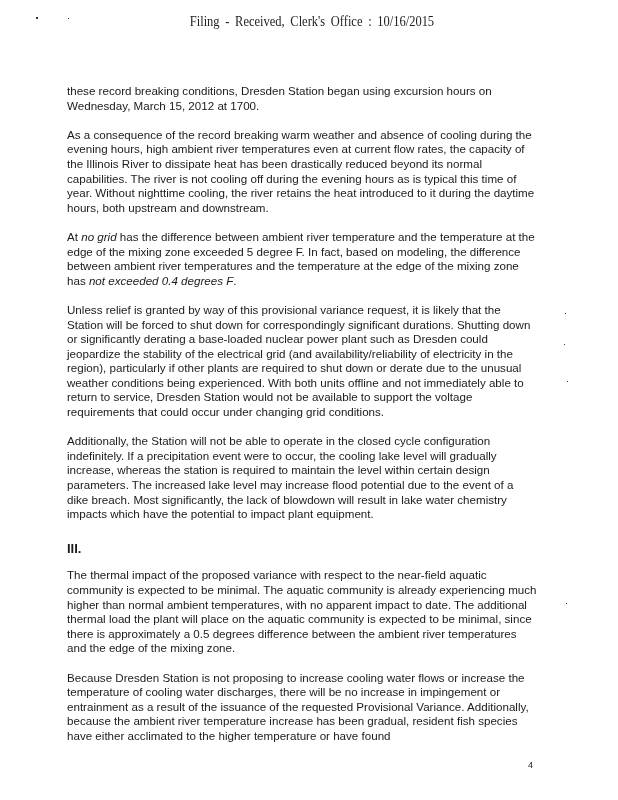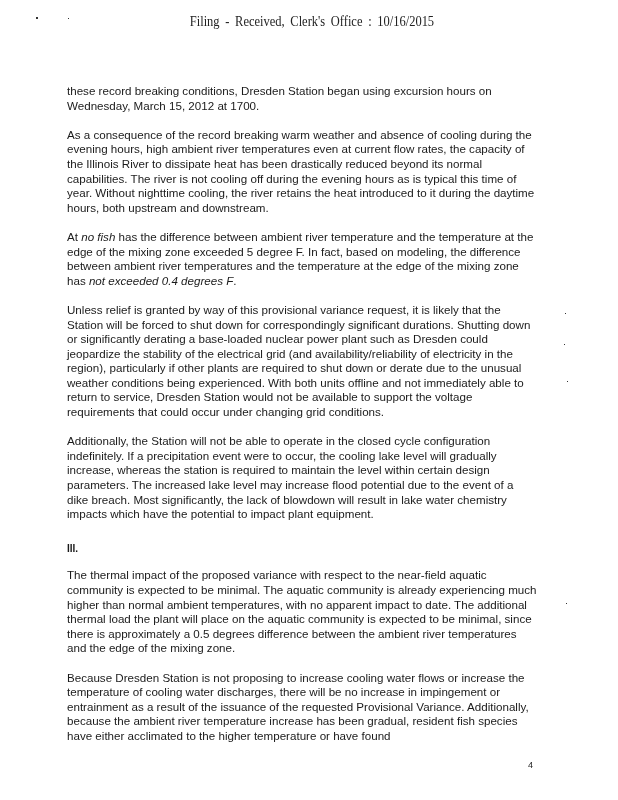--- a/index.html
+++ b/index.html
@@ -18,21 +18,21 @@
     }
     .speck { position: absolute; width: 2px; height: 2px; background: #333; }
     .body-text {
       position: absolute; left: 67px; top: 84px; width: 470px;
       font-family: Liberation Sans, sans-serif;
       font-size: 11.6px; line-height: 14.6px; color: #1a1a1a;
     }
     .body-text p { margin: 0 0 14.6px 0; }
     .heading {
       display: flex; margin: 20px 0 12px 0;
-      font-weight: bold; font-size: 10px;
+      font-weight: bold; font-size: 13px;
     }
     .heading .num { width: 38px; }
     .heading .title { text-decoration: underline; }
     .page-num {
       position: absolute; left: 528px; top: 760px;
       font-family: "Liberation Sans", "DejaVu Sans", sans-serif;
       font-size: 9px; color: #222;
     }
   </style>
 </head>
@@ -43,21 +43,21 @@
 <div class="speck" style="left:565px;top:313px;width:1px;height:1px;"></div>
 <div class="speck" style="left:564px;top:344px;width:1px;height:1px;"></div>
 <div class="speck" style="left:567px;top:381px;width:1px;height:1px;"></div>
 <div class="speck" style="left:566px;top:603px;width:1px;height:1px;"></div>
 
 <div class="stamp">Filing - Received, Clerk's Office : 10/16/2015</div>
 
 <div class="body-text">
   <p>these record breaking conditions, Dresden Station began using excursion hours on Wednesday, March 15, 2012 at 1700.</p>
   <p>As a consequence of the record breaking warm weather and absence of cooling during the evening hours, high ambient river temperatures even at current flow rates, the capacity of the Illinois River to dissipate heat has been drastically reduced beyond its normal capabilities. The river is not cooling off during the evening hours as is typical this time of year. Without nighttime cooling, the river retains the heat introduced to it during the daytime hours, both upstream and downstream.</p>
-  <p><span>At </span><em>no fish</em><span> has the difference between ambient river temperature and the temperature at the edge of the mixing zone exceeded 5 degree F. In fact, based on modeling, the difference between ambient river temperatures and the temperature at the edge of the mixing zone has </span><em>not exceeded 0.4 degrees F</em><span>.</span></p>
+  <p><span>At </span><em>no grid</em><span> has the difference between ambient river temperature and the temperature at the edge of the mixing zone exceeded 5 degree F. In fact, based on modeling, the difference between ambient river temperatures and the temperature at the edge of the mixing zone has </span><em>not exceeded 0.4 degrees F</em><span>.</span></p>
   <p>Unless relief is granted by way of this provisional variance request, it is likely that the Station will be forced to shut down for correspondingly significant durations. Shutting down or significantly derating a base-loaded nuclear power plant such as Dresden could jeopardize the stability of the electrical grid (and availability/reliability of electricity in the region), particularly if other plants are required to shut down or derate due to the unusual weather conditions being experienced. With both units offline and not immediately able to return to service, Dresden Station would not be available to support the voltage requirements that could occur under changing grid conditions.</p>
   <p>Additionally, the Station will not be able to operate in the closed cycle configuration indefinitely. If a precipitation event were to occur, the cooling lake level will gradually increase, whereas the station is required to maintain the level within certain design parameters. The increased lake level may increase flood potential due to the event of a dike breach. Most significantly, the lack of blowdown will result in lake water chemistry impacts which have the potential to impact plant equipment.</p>
 
   <div class="heading">
     <span class="num">III.</span>
   </div>
 
   <p>The thermal impact of the proposed variance with respect to the near-field aquatic community is expected to be minimal. The aquatic community is already experiencing much higher than normal ambient temperatures, with no apparent impact to date. The additional thermal load the plant will place on the aquatic community is expected to be minimal, since there is approximately a 0.5 degrees difference between the ambient river temperatures and the edge of the mixing zone.</p>
   <p>Because Dresden Station is not proposing to increase cooling water flows or increase the temperature of cooling water discharges, there will be no increase in impingement or entrainment as a result of the issuance of the requested Provisional Variance. Additionally, because the ambient river temperature increase has been gradual, resident fish species have either acclimated to the higher temperature or have found</p>
 </div>

